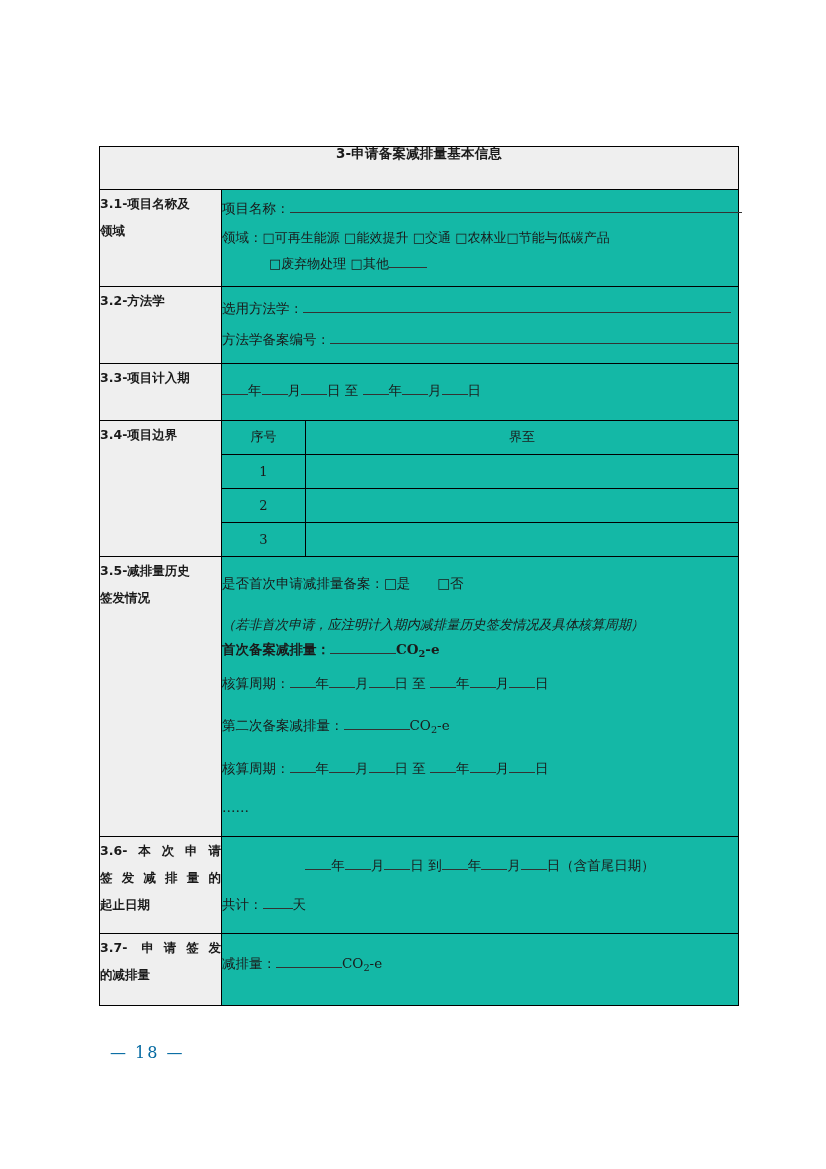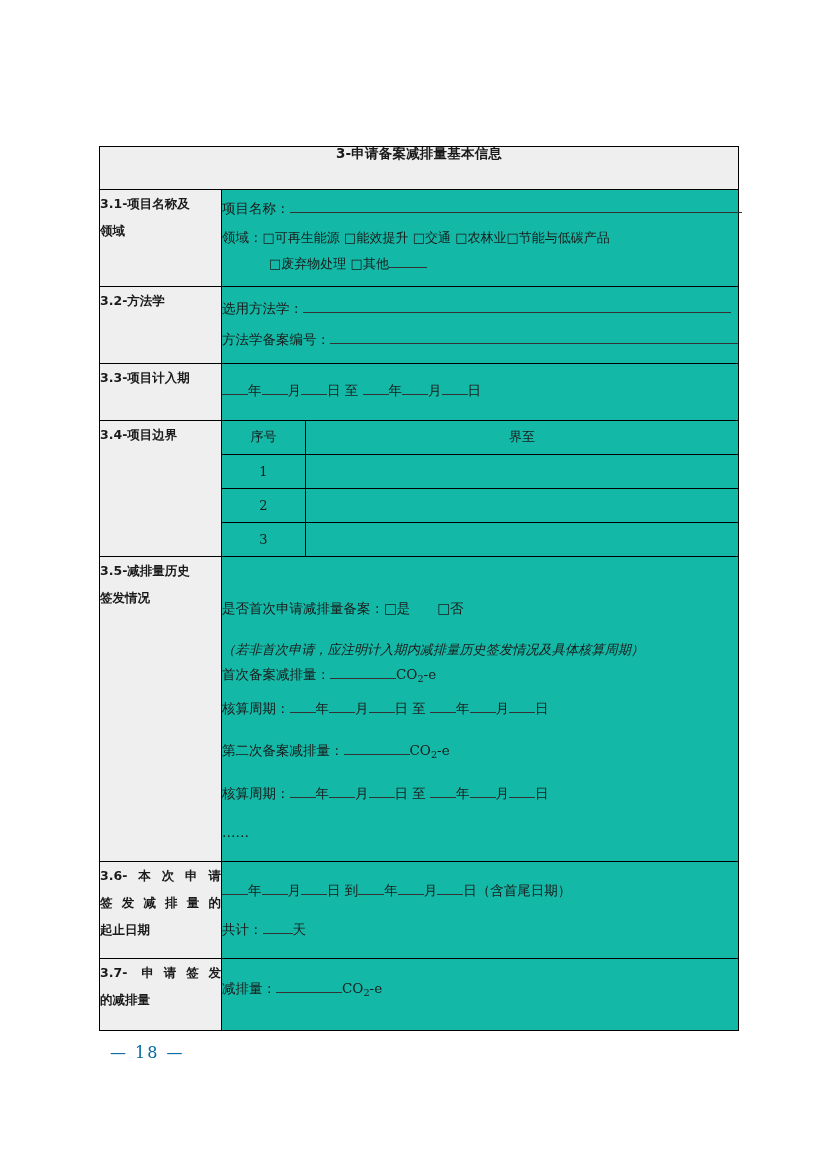--- a/index.html
+++ b/index.html
@@ -221,27 +221,27 @@
         <span></span>
       </td>
     </tr>
 
     <tr>
       <td class="label-cell">
         <span class="lbl-line">3.5-减排量历史</span>
         <span class="lbl-line">签发情况</span>
       </td>
       <td class="body-cell" colspan="2" style="padding-top:17px;padding-bottom:18px;">
-        <div class="row-line" style="margin-bottom:21px;margin-top:25px;">
+        <div class="row-line" style="margin-bottom:21px;">
           <span>是否首次申请减排量备案：□是　　□否</span>
         </div>
         <div class="row-line ital" style="margin-bottom:6px;">
           <span>（若非首次申请，应注明计入期内减排量历史签发情况及具体核算周期）</span>
         </div>
-        <div class="row-line" style="margin-bottom:14px;">
+        <div class="row-line" style="margin-bottom:14px;font-weight:bold;">
           <span>首次备案减排量：</span><span class="ul ul-num"></span><span><span>CO</span><span class="sub">2</span><span>-e</span></span>
         </div>
         <div class="row-line" style="margin-bottom:22px;">
           <span>核算周期：</span><span class="ul ul-date"></span><span>年</span><span class="ul ul-date"></span><span>月</span><span class="ul ul-date"></span><span>日</span>
           <span>至</span>
           <span class="ul ul-date"></span><span>年</span><span class="ul ul-date"></span><span>月</span><span class="ul ul-date"></span><span>日</span>
         </div>
         <div class="row-line" style="margin-bottom:22px;">
           <span>第二次备案减排量：</span><span class="ul ul-num"></span><span><span>CO</span><span class="sub">2</span><span>-e</span></span>
         </div>
@@ -256,21 +256,21 @@
       </td>
     </tr>
 
     <tr>
       <td class="label-cell">
         <span class="lbl-justify">3.6-本次申请</span>
         <span class="lbl-justify">签发减排量的</span>
         <span class="lbl-line">起止日期</span>
       </td>
       <td class="body-cell" colspan="2" style="padding-top:19px;padding-bottom:18px;">
-        <div class="row-line" style="margin-bottom:20px;">
+        <div class="row-line" style="margin-bottom:20px;text-align:center;">
           <span class="ul ul-date"></span><span>年</span><span class="ul ul-date"></span><span>月</span><span class="ul ul-date"></span><span>日</span>
           <span>到</span><span class="ul ul-date"></span><span>年</span><span class="ul ul-date"></span><span>月</span><span class="ul ul-date"></span><span>日</span><span>（含首尾日期）</span>
         </div>
         <div class="row-line">
           <span>共计：</span><span class="ul ul-days"></span><span>天</span>
         </div>
       </td>
     </tr>
 
     <tr>

